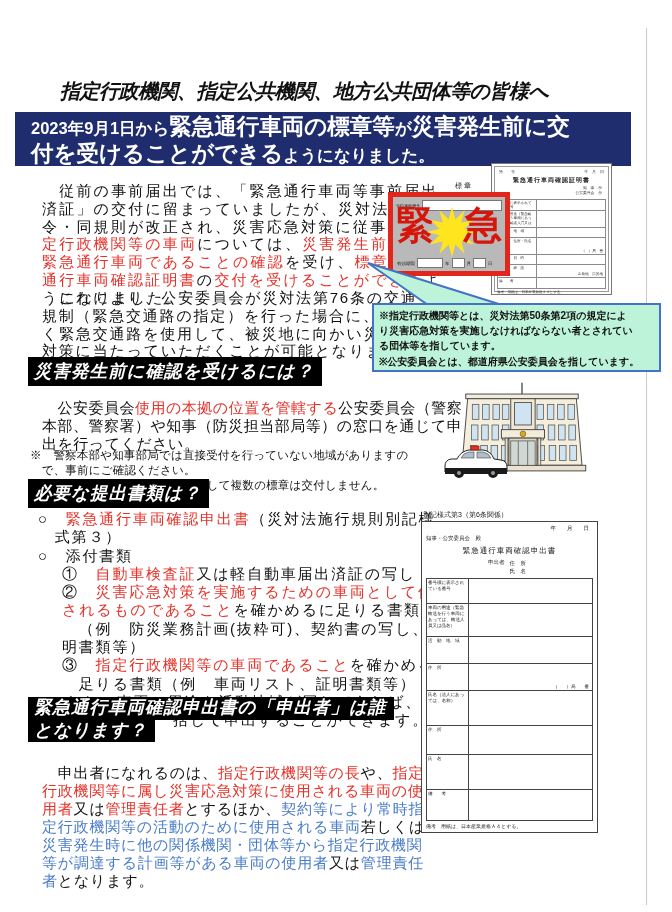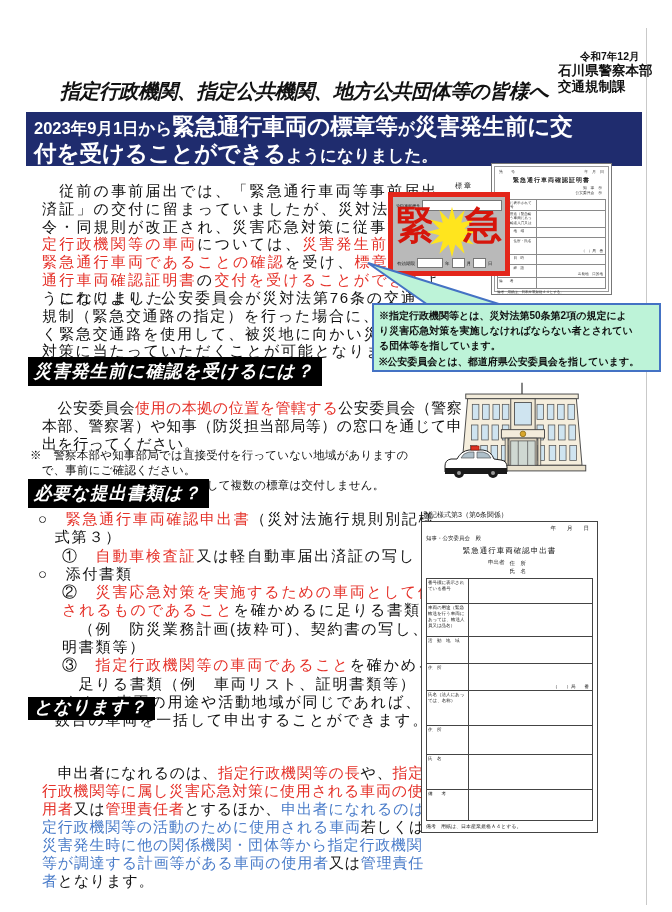--- a/index.html
+++ b/index.html
@@ -8,22 +8,22 @@
   .vline{position:absolute;left:646px;top:28px;width:1px;height:877px;background:#c9c9c9;}
 
   
   .hdr-right{position:absolute;left:558px;top:50px;width:108px;font-weight:bold;line-height:1.2;}
   .hdr-date{font-size:10.5px;margin-left:22px;}
   .hdr-org{font-size:13.5px;}
   .page-title{position:absolute;left:60px;top:78px;font-size:20px;font-weight:bold;
               letter-spacing:-0.5px;white-space:nowrap;font-style:italic;}
 
   
-  .banner{position:absolute;left:26px;top:112px;width:616px;height:54px;box-sizing:border-box;
-          background:#1f2c6e;color:#fff;font-weight:bold;padding:2px 8px;
+  .banner{position:absolute;left:15px;top:112px;width:616px;height:54px;box-sizing:border-box;
+          background:#1f2c6e;color:#fff;font-weight:bold;padding:2px 16px;
           white-space:pre-wrap;line-height:25px;}
   .banner .sz-large{font-size:22.5px;}
   .banner .sz-small{font-size:16.5px;}
 
   
   .body{position:absolute;font-size:15px;line-height:17.8px;white-space:pre-wrap;margin:12px;}
   .para1{left:30px;top:170px;width:450px;letter-spacing:2.2px;}
   .para2{left:30px;top:277px;width:450px;letter-spacing:1.8px;}
   .c-red{color:#e5322a;}
   .c-blue{color:#4a7cc9;}
@@ -103,25 +103,20 @@
   .building{position:absolute;left:447px;top:381px;}
   .car{position:absolute;left:441px;top:444px;}
 </style>
 </head>
 <body>
 
 <div class="page">
 
   <div class="vline"></div>
 
-  <div class="hdr-right">
-    <div class="hdr-date">令和7年12月</div>
-    <div class="hdr-org">石川県警察本部</div>
-    <div class="hdr-org">交通規制課</div>
-  </div>
   <div class="page-title">指定行政機関、指定公共機関、地方公共団体等の皆様へ</div>
 
   <div class="banner"><span class="sz-small">2023年9月1日から</span><span class="sz-large">緊急通行車両の標章等</span><span class="sz-small">が</span><span class="sz-large">災害発生前に交
 付を受けることができる</span><span class="sz-small">ようになりました。</span></div>
 
   <p class="body para1"><span class="c-black">　従前の事前届出では、「緊急通行車両等事前届出
 済証」の交付に留まっていましたが、災対法施行
 令・同規則が改正され、災害応急対策に従事する</span><span class="c-red">指
 定行政機関等の車両</span><span class="c-black">については、</span><span class="c-red">災害発生前</span><span class="c-black">でも、
 </span><span class="c-red">緊急通行車両であることの確認</span><span class="c-black">を受け、</span><span class="c-red">標章</span><span class="c-black">と</span><span class="c-red">緊急
@@ -271,38 +266,39 @@
     <circle cx="52" cy="29" r="5" fill="#1a1a1a"></circle>
       <circle cx="52" cy="29" r="2" fill="#999"></circle>
   </svg>
 
   <div class="h2row">
     <span class="hbox">必要な提出書類は？</span>
   </div>
   <div class="s2list">
       <div class="li lv0"><span class="c-black">○　</span><span class="c-red">緊急通行車両確認申出書</span><span class="c-black">（災対法施行規則別記様
 　式第３）</span></div>
+      <div class="li lv0"><span class="c-black">○　添付書類</span></div>
       <div class="li lv1"><span class="c-black">①　</span><span class="c-red">自動車検査証</span><span class="c-black">又は軽自動車届出済証の写し</span></div>
-      <div class="li lv0"><span class="c-black">○　添付書類</span></div>
       <div class="li lv1"><span class="c-black">②　</span><span class="c-red">災害応急対策を実施するための車両として使用
 されるものであること</span><span class="c-black">を確かめるに足りる書類
 　（例　防災業務計画(抜粋可)、契約書の写し、証
 明書類等）</span></div>
       <div class="li lv1"><span class="c-black">③　</span><span class="c-red">指定行政機関等の車両であること</span><span class="c-black">を確かめるに
 　足りる書類（例　車両リスト、証明書類等）</span></div>
       <div class="li lv0"><span class="c-black">○　なお、車両の用途や活動地域が同じであれば、複
 　数台の車両を一括して申出することができます。</span></div>
     </div>
 
   <div class="h3">
+    <span class="hbox">緊急通行車両確認申出書の「申出者」は誰</span>
     <span class="hbox">となります？</span>
   </div>
   <p class="body s3para"><span class="c-black">　申出者になれるのは、</span><span class="c-red">指定行政機関等の長</span><span class="c-black">や、</span><span class="c-red">指定
 行政機関等に属し災害応急対策に使用される車両の使
-用者</span><span class="c-black">又は</span><span class="c-red">管理責任者</span><span class="c-black">とするほか、</span><span class="c-blue">申出者になれるのは
+用者</span><span class="c-black">又は</span><span class="c-red">管理責任者</span><span class="c-black">とするほか、</span><span class="c-blue">契約等により常時指
 定行政機関等の活動のために使用される車両</span><span class="c-black">若しくは
 </span><span class="c-blue">災害発生時に他の関係機関・団体等から指定行政機関
 等が調達する計画等がある車両の使用者</span><span class="c-black">又は</span><span class="c-blue">管理責任
 者</span><span class="c-black">となります。</span></p>
 
   <div class="form-label">別記様式第3（第6条関係）</div>
   <div class="appform">
     <div class="af-date">年　　月　　日</div>
     <div class="af-addr">知事・公安委員会　殿</div>
     <div class="af-title">緊急通行車両確認申出書</div>

